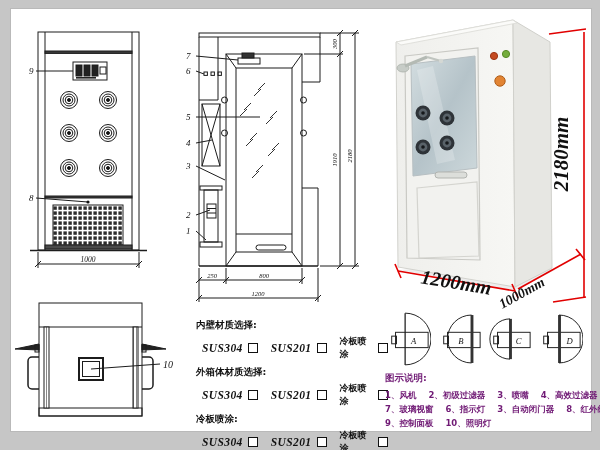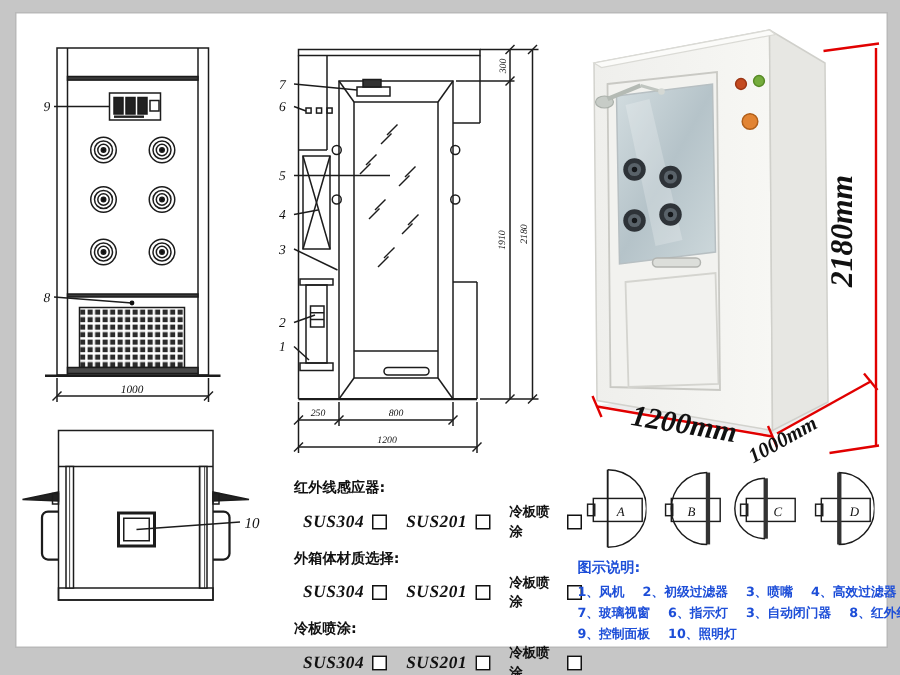--- a/index.html
+++ b/index.html
@@ -10,21 +10,21 @@
   .abs{position:absolute;}
   svg text{font-family:"Liberation Serif",serif;font-style:italic;fill:#111;}
   .mats{left:186px;top:306px;width:192px;color:#111;}
   .mat-title{font-family:"DejaVu Sans",sans-serif;font-size:9.5px;font-weight:bold;margin:5px 0 3px 0;}
   .mat-row{display:flex;align-items:center;margin:0 0 3px 6px;font-family:"Liberation Serif",serif;
            font-style:italic;font-size:11.5px;font-weight:bold;letter-spacing:.4px;}
   .mat-row .opt{display:flex;align-items:center;}
   .mat-row .opt+.opt{margin-left:13px;}
   .cb{display:inline-block;width:8px;height:8px;border:1.5px solid #111;margin-left:5px;background:#fff;}
   .cjk{font-family:Liberation Sans, sans-serif;font-style:normal;font-size:9px;letter-spacing:0;}
-  .legend{left:375px;top:364px;width:206px;color:#1d4ed8;font-family:"DejaVu Sans",sans-serif;}
+  .legend{left:375px;top:364px;width:206px;color:#701a75;font-family:"DejaVu Sans",sans-serif;}
   .legend .lg-title{font-size:9.5px;font-weight:bold;margin-bottom:3px;}
   .legend .lg-row{font-size:8.5px;font-weight:bold;line-height:14px;white-space:nowrap;}
   .legend .lg-row span{margin-right:9px;}
   .cfg{top:300px;width:46px;height:62px;}
 </style>
 </head>
 <body>
 
 <div class="frame">
 <div class="canvas">
@@ -225,21 +225,21 @@
     <text x="14" y="216" font-size="9">1</text>
     <text x="165" y="26" font-size="6.5" text-anchor="middle" transform="rotate(-90 165 26)">300</text>
     <text x="164.5" y="142" font-size="6.5" text-anchor="middle" transform="rotate(-90 164.5 142)">1910</text>
     <text x="179.5" y="138" font-size="6.5" text-anchor="middle" transform="rotate(-90 179.5 138)">2180</text>
     <text x="40" y="259.5" font-size="6.5" text-anchor="middle">250</text>
     <text x="92" y="259.5" font-size="6.5" text-anchor="middle">800</text>
     <text x="86" y="277.5" font-size="6.5" text-anchor="middle">1200</text>
   </svg>
   </div>
 
-  <div class="abs" style="left:3px;top:276px;width:200px;height:140px">
+  <div class="abs" style="left:3px;top:292px;width:200px;height:140px">
   <svg width="200" height="140" viewBox="0 0 200 140">
     <defs>
       <pattern id="seal" width="3" height="3" patternUnits="userSpaceOnUse">
         <rect width="3" height="3" fill="#fff"></rect>
         <line x1="0" y1="0" x2="0" y2="3" stroke="#555" stroke-width="1.4"></line>
       </pattern>
     </defs>
     <g stroke="#1c1c1c" stroke-width="1" fill="none">
       <rect x="26" y="3" width="103" height="113"></rect>
       <line x1="26" y1="27" x2="129" y2="27"></line>
@@ -259,21 +259,21 @@
         <rect x="66" y="58" width="24" height="22" stroke-width="2"></rect>
         <rect x="69.5" y="61.5" width="17" height="15"></rect>
       </g>
       <line x1="78" y1="69" x2="147" y2="64"></line>
     </g>
     <text x="150" y="68" font-size="10">10</text>
   </svg>
   </div>
 
   <div class="abs mats">
-    <div class="mat-title">红外线感应器:</div>
+    <div class="mat-title">内壁材质选择:</div>
     <div class="mat-row">
       <span class="opt">
             <span>SUS304</span>
             <span class="cb"></span>
           </span>
       <span class="opt">
             <span>SUS201</span>
             <span class="cb"></span>
           </span>
       <span class="opt">

